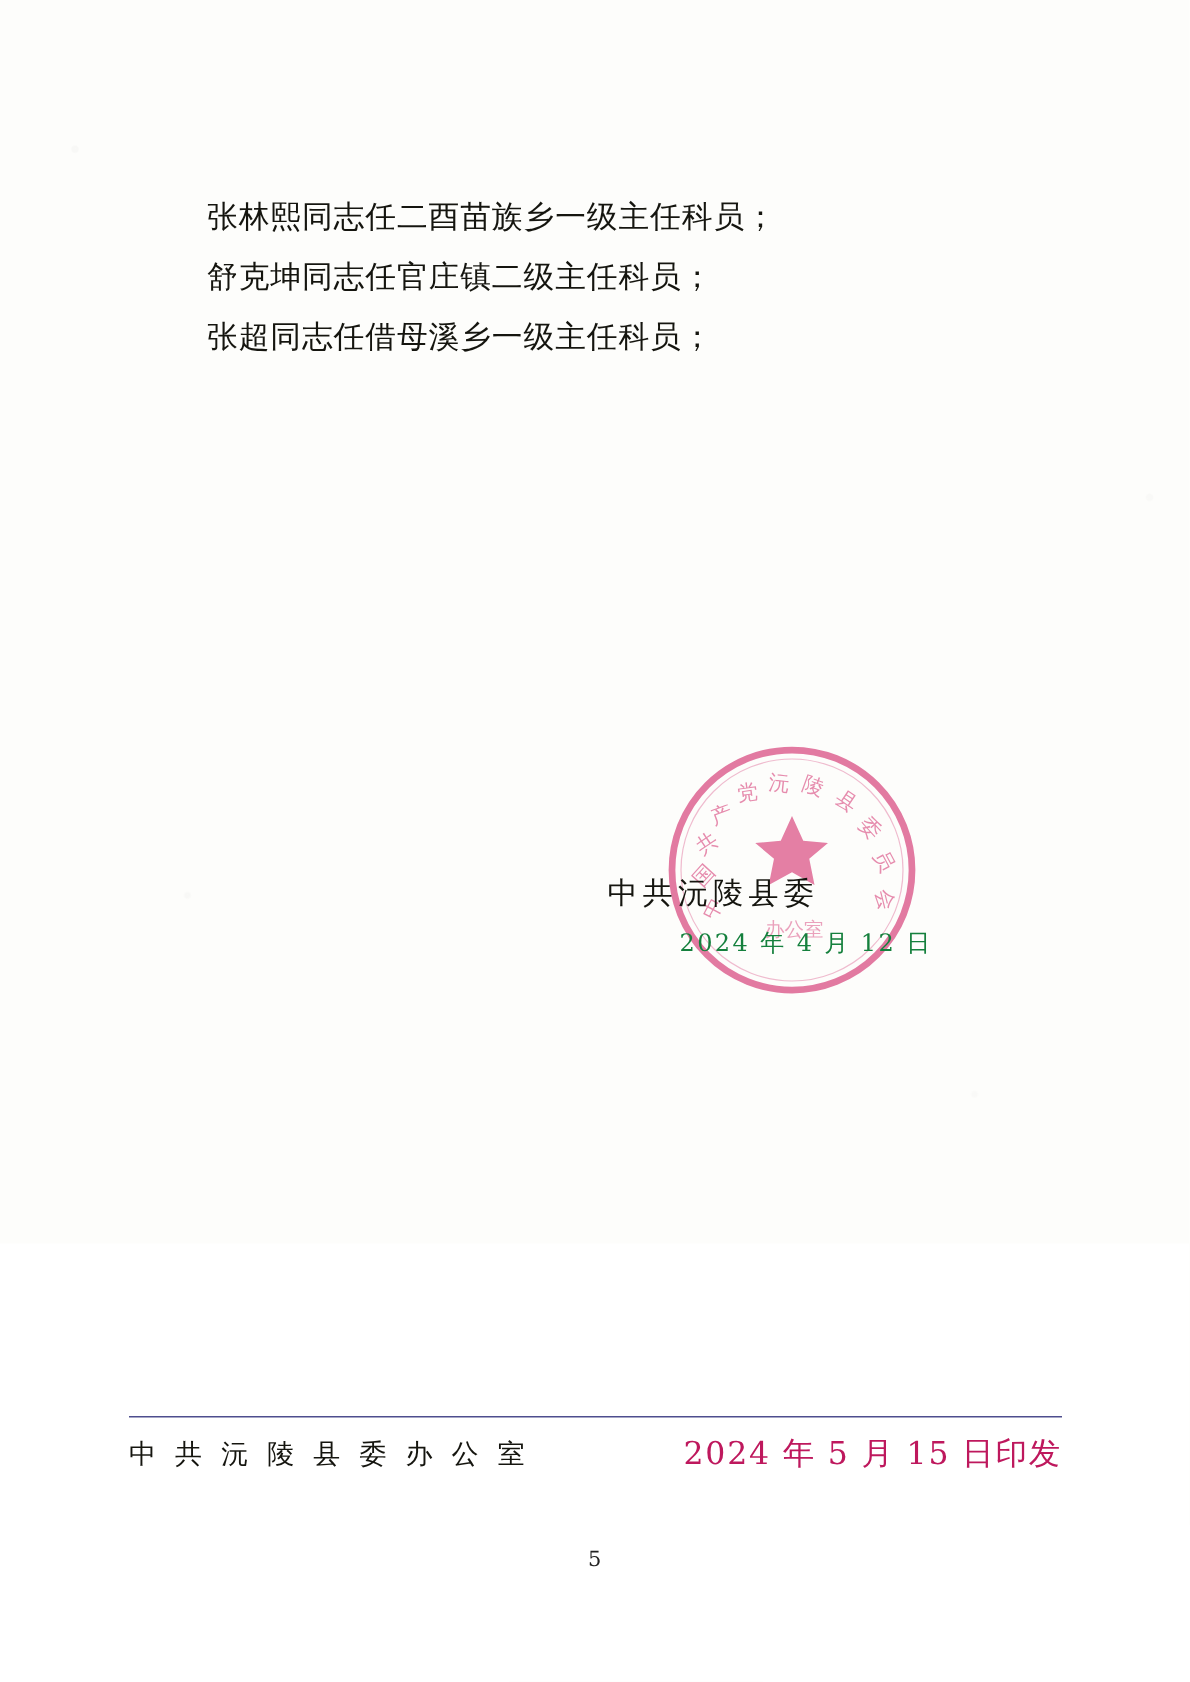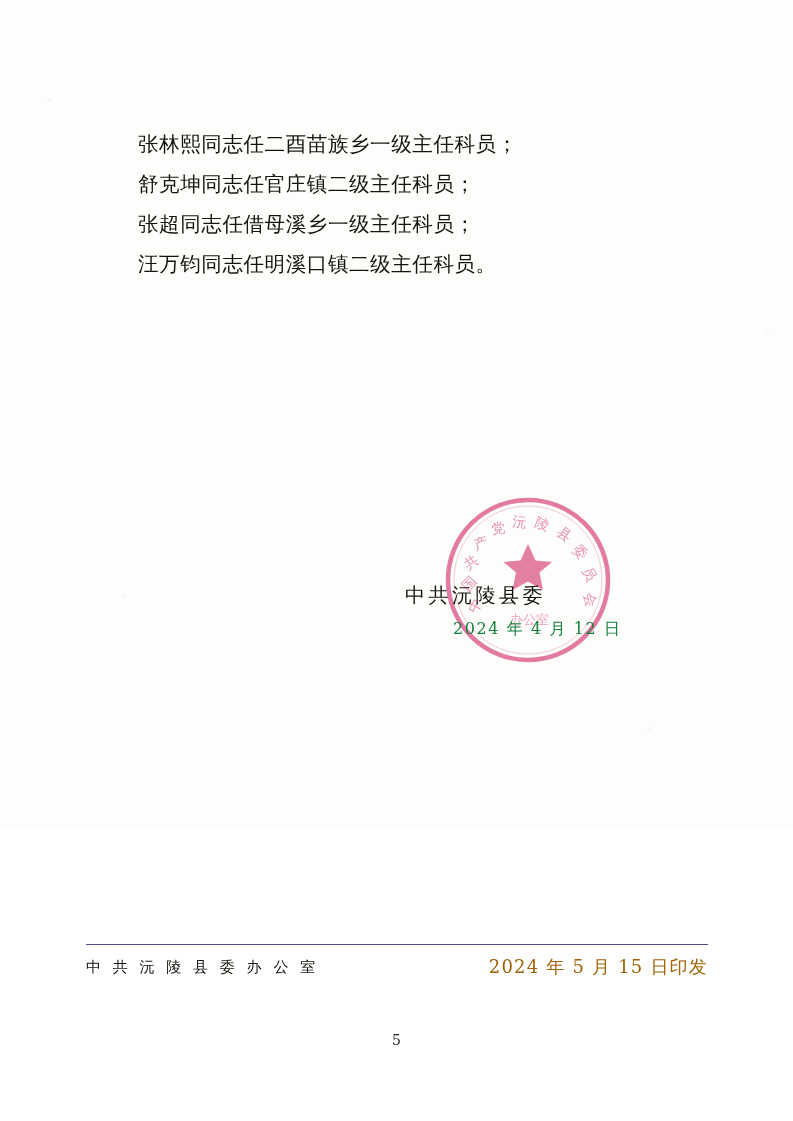--- a/index.html
+++ b/index.html
@@ -100,29 +100,29 @@
   .footer-row {
     position: absolute;
     left: 86px;
     top: 955px;
     width: 622px;
     display: flex;
     justify-content: space-between;
     align-items: center;
   }
   .footer-left {
-    font-size: 15px;
+    font-size: 18px;
     letter-spacing: 3.5px;
     color: #15150f;
     white-space: nowrap;
   }
   .footer-right {
-    font-size: 18px;
+    font-size: 21px;
     letter-spacing: 1.2px;
-    color: #a16207;
+    color: #be185d;
     white-space: nowrap;
     text-align: center;
   }
 
   .page-number {
     position: absolute;
     left: 0;
     top: 1032px;
     width: 793px;
     text-align: center;
@@ -135,21 +135,20 @@
 <body>
 
 <div class="page">
 
   <div class="scan-noise"></div>
 
   <div class="body-block">
     <div class="body-line">张林熙同志任二酉苗族乡一级主任科员；</div>
     <div class="body-line">舒克坤同志任官庄镇二级主任科员；</div>
     <div class="body-line">张超同志任借母溪乡一级主任科员；</div>
-    <div class="body-line">汪万钧同志任明溪口镇二级主任科员。</div>
   </div>
 
   <div class="seal">
     <svg width="176" height="176" viewBox="0 0 176 176" xmlns="http://www.w3.org/2000/svg">
       <g opacity="0.72" fill="none" stroke="#d8487f">
         <circle cx="88" cy="88" r="80" stroke-width="4.5"></circle>
         <circle cx="88" cy="88" r="74" stroke-width="0.8" opacity="0.5"></circle>
       </g>
       <g opacity="0.7" fill="#d8487f">
         <path d="M88 52 l7.5 16.5 L112 70 l-12.5 10.5 3.5 17.5 L88 89.5 72.5 98 76 80.5 63.5 70 80.5 68.5 Z"></path>

